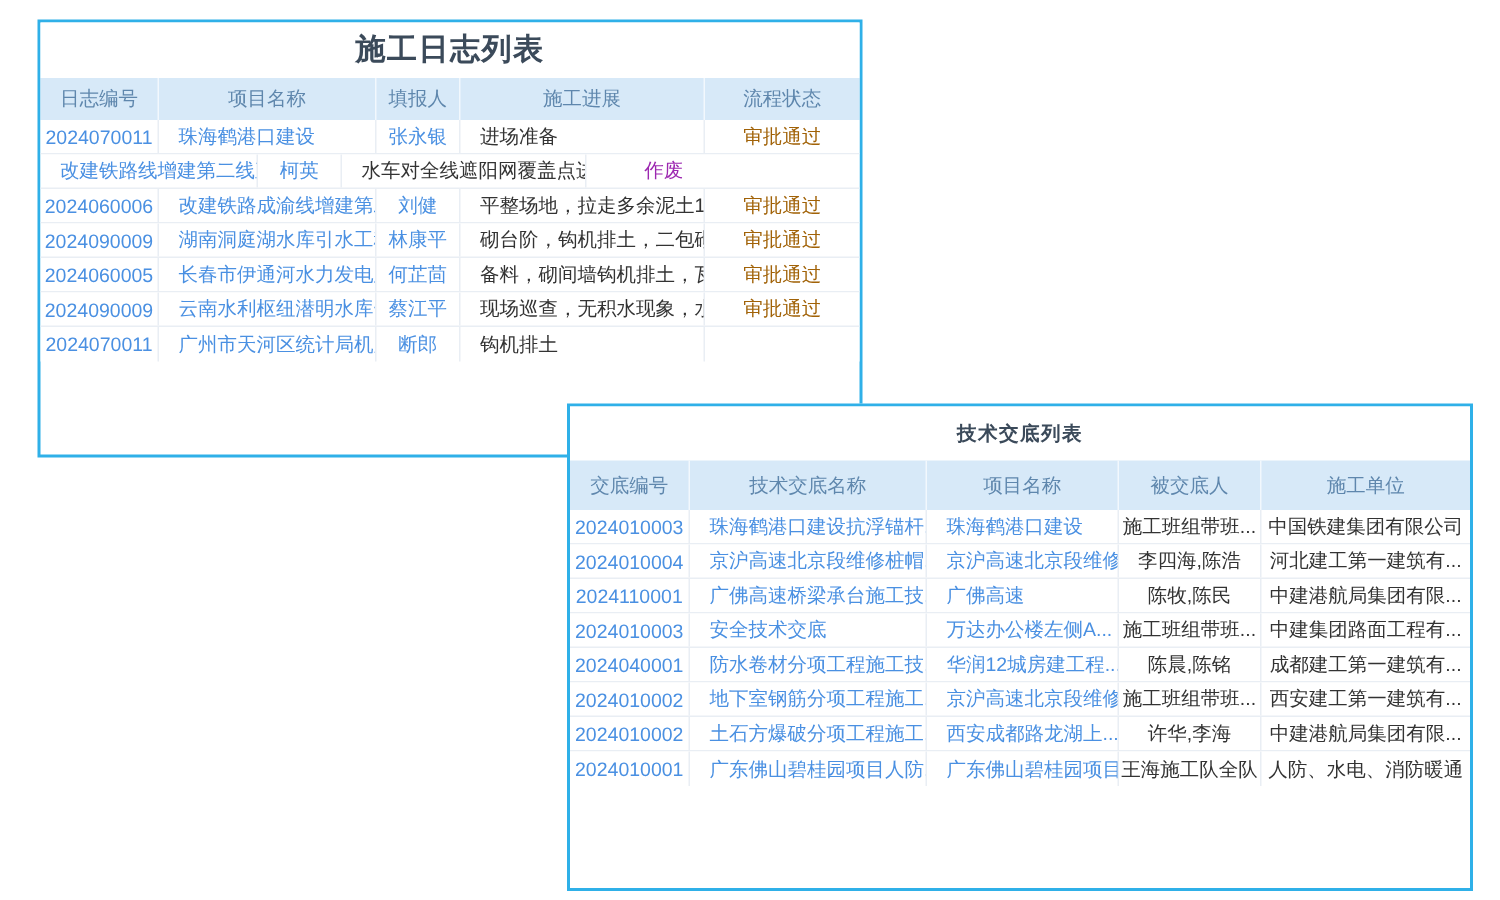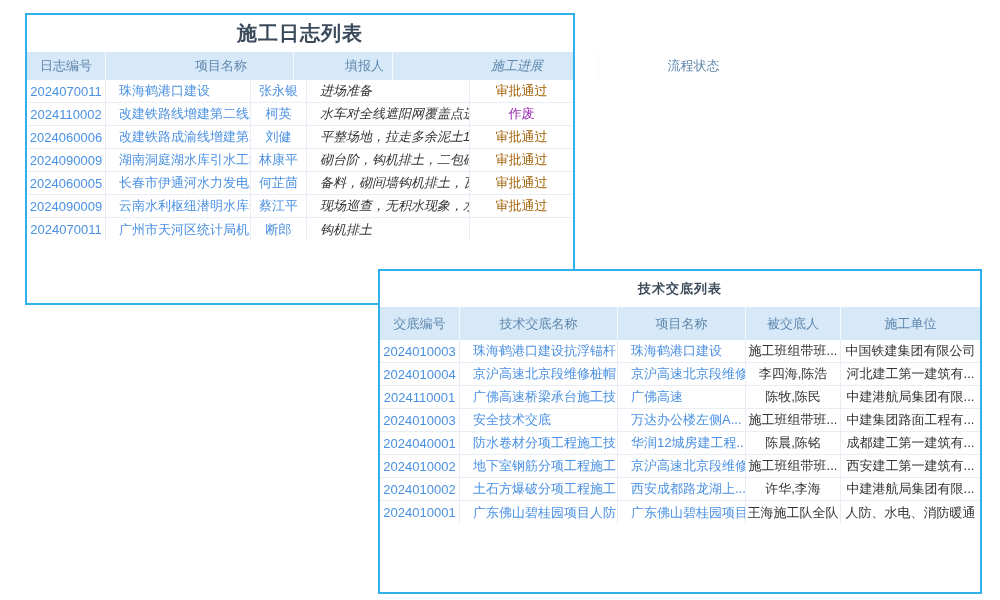--- a/index.html
+++ b/index.html
@@ -31,21 +31,21 @@
   #log-card  .table-title { font-size: 20px; line-height: 37px; height: 37px; }
   #disc-card .table-title { font-size: 13px; line-height: 36px; height: 36px; }
 
   .header-row {
     flex: 0 0 auto;
     display: flex;
     background: #d7e9f8;
     color: #5f87ad;
     font-size: 13px;
   }
-  #log-card  .header-row { height: 28px; gap: 43px; }
+  #log-card  .header-row { height: 28px; }
   #disc-card .header-row { height: 33px; }
   .header-cell {
     display: flex;
     align-items: center;
     justify-content: center;
     border-right: 1px solid #f2f8fd;
     overflow: hidden;
     white-space: nowrap;
   }
   .header-cell:last-child { border-right: none; text-align: center; }
@@ -72,21 +72,21 @@
   .c-center { justify-content: center; text-align: center; }
   .c-left   { justify-content: flex-start; padding-left: 13px; }
   .link     { color: #4a90e2; cursor: pointer; }
   .status-approved { color: #a16207; }
   .status-void     { color: #9c27b0; }
 
   
   #log-card .col-0 { width: 79px;  flex: 0 0 79px; }
   #log-card .col-1 { width: 145px; flex: 0 0 145px; }
   #log-card .col-2 { width: 56px;  flex: 0 0 56px; }
-  #log-card .col-3 { width: 163px; flex: 0 0 163px; font-style: italic; }
+  #log-card .col-3 { width: 163px; flex: 0 0 163px; }
   #log-card .col-4 { width: 103px; flex: 0 0 103px; }
 
   
   #disc-card .col-0 { width: 80px;  flex: 0 0 80px; }
   #disc-card .col-1 { width: 158px; flex: 0 0 158px; }
   #disc-card .col-2 { width: 128px; flex: 0 0 128px; }
   #disc-card .col-3 { width: 95px;  flex: 0 0 95px; }
   #disc-card .col-4 { width: 139px; flex: 0 0 139px; }
 </style>
 </head>
@@ -103,21 +103,20 @@
     </div>
   <div class="table-body" id="log-body">
       <div class="table-row">
         <div class="cell col-0 c-center link">2024070011</div>
         <div class="cell col-1 c-left link">珠海鹤港口建设</div>
         <div class="cell col-2 c-center link">张永银</div>
         <div class="cell col-3 c-left">进场准备</div>
         <div class="cell col-4 c-center status-approved">审批通过</div>
       </div>
       <div class="table-row">
-        <div class="cell col-0 c-center link">2024110002</div>
         <div class="cell col-1 c-left link">改建铁路线增建第二线直...</div>
         <div class="cell col-2 c-center link">柯英</div>
         <div class="cell col-3 c-left">水车对全线遮阳网覆盖点进...</div>
         <div class="cell col-4 c-center status-void">作废</div>
       </div>
       <div class="table-row">
         <div class="cell col-0 c-center link">2024060006</div>
         <div class="cell col-1 c-left link">改建铁路成渝线增建第二...</div>
         <div class="cell col-2 c-center link">刘健</div>
         <div class="cell col-3 c-left">平整场地，拉走多余泥土15...</div>

